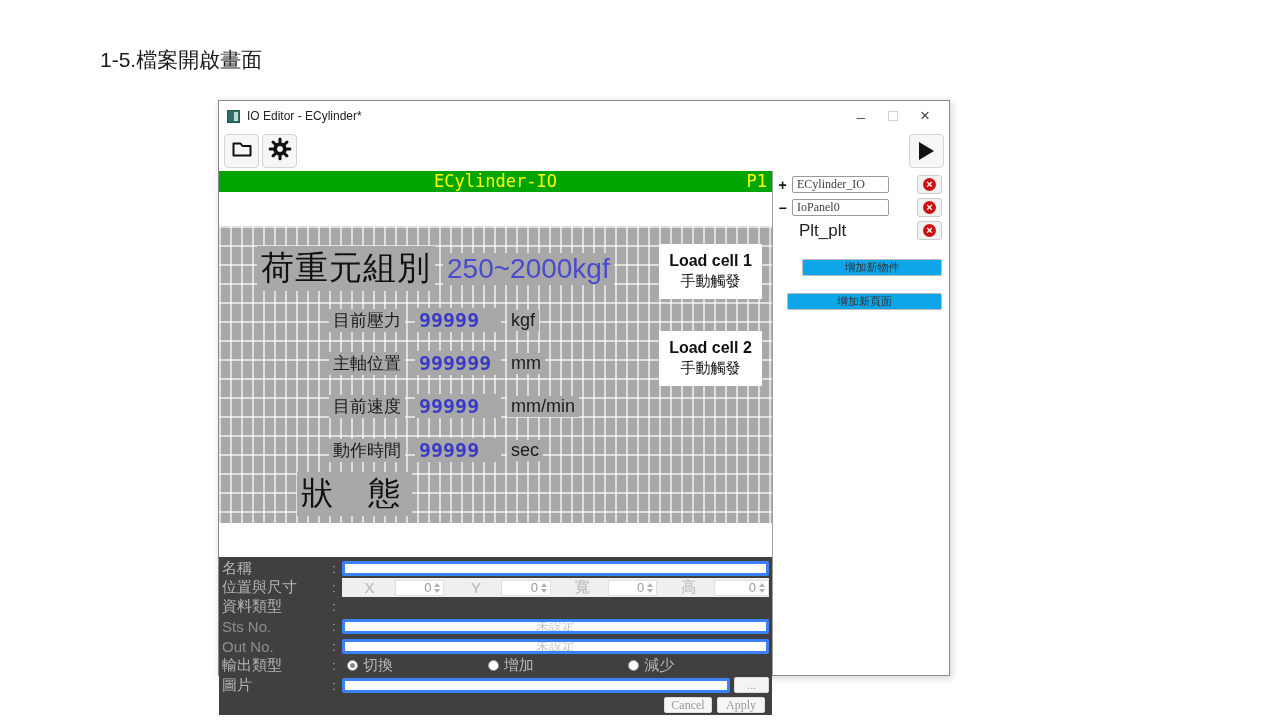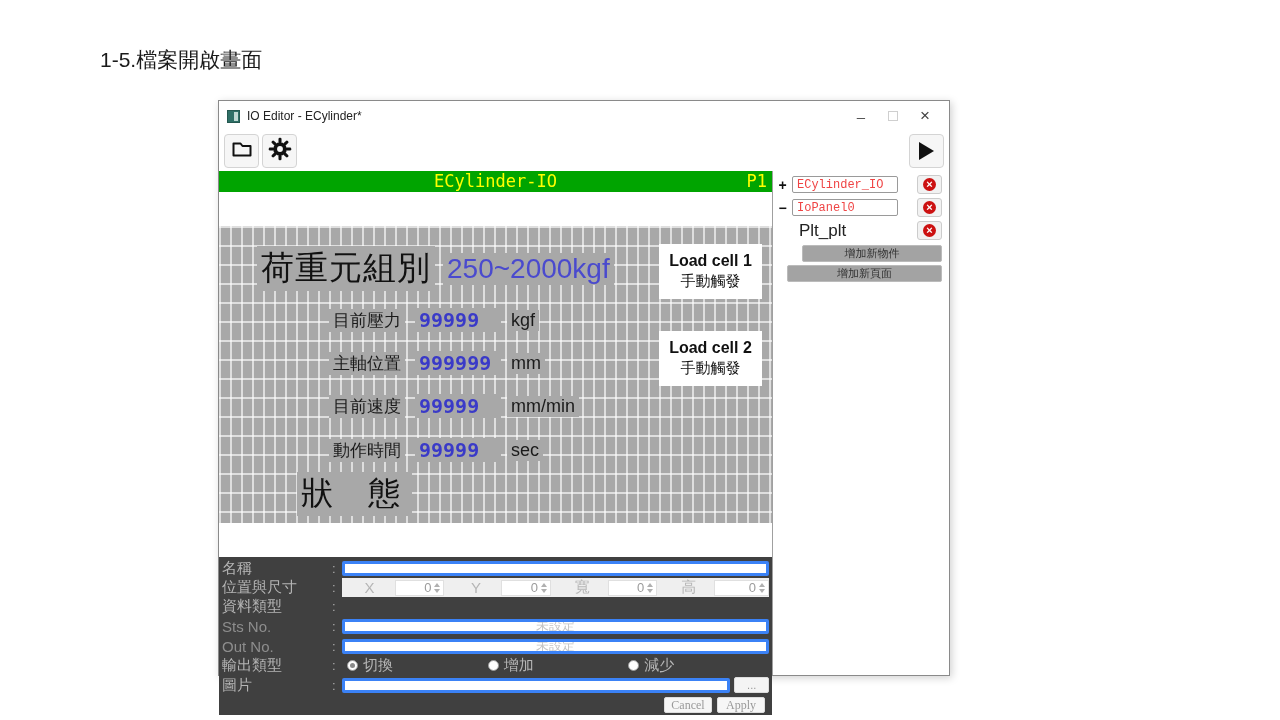--- a/index.html
+++ b/index.html
@@ -103,29 +103,29 @@
                 font-size:11px; color:#999; display:flex; align-items:center; justify-content:center; }
   .btnrow { display:flex; justify-content:flex-end; gap:5px; padding:2px 4px 0 0; height:20px; }
   .form-btn { width:48px; height:16px; background:#f6f6f6; border:1px solid #ddd; border-radius:2px;
               font-family:"Liberation Serif", serif; font-size:12px; color:#9a9a9a;
               display:flex; align-items:center; justify-content:center; }
 
   
   .sidebar { flex:1; border-left:1px solid #a0a0a0; background:#fff; padding-top:2px; }
   .srow { display:flex; align-items:center; height:23px; padding:0 7px 0 4px; gap:4px; }
   .toggle { width:11px; text-align:center; font-size:14px; font-weight:bold; color:#111; line-height:1; }
-  .sinput { width:106px; height:17px; border:1px solid #9a9a9a; border-radius:2px;
-            font-family:Liberation Mono, monospace; font-size:12px; color:#ef4444; padding:0 4px; }
+  .sinput { width:97px; height:17px; border:1px solid #9a9a9a; border-radius:2px;
+            font-family:Liberation Serif, serif; font-size:12px; color:#404040; padding:0 4px; }
   .tree-label { margin-left:22px; font-size:17px; color:#222; }
   .xbtn { margin-left:auto; width:25px; height:19px; background:#f2f2f2; border:1px solid #ccc; border-radius:3px;
           display:flex; align-items:center; justify-content:center; }
   .xcircle { width:13px; height:13px; background:#cc1111; border-radius:50%; color:#fff;
              font-size:11px; font-weight:bold; display:flex; align-items:center; justify-content:center; line-height:1; }
-  .sbtn { height:17px; background:#a3a3a3; border:1px solid #bbb; border-radius:2px;
-          font-size:11px; color:#333; display:flex; align-items:center; justify-content:center; margin-top:3px; }
+  .sbtn { height:17px; background:#0ea5e9; border:1px solid #bbb; border-radius:2px;
+          font-size:11px; color:#333; display:flex; align-items:center; justify-content:center; margin-top:17px; }
   .sbtn.obj { margin-left:29px; margin-right:7px; }
   .sbtn.pg  { margin-left:14px; margin-right:7px; }
 </style>
 </head>
 <body>
 
 <div class="page">
 
   <div class="heading">1-5.檔案開啟畫面</div>
   <div class="bg-text">然後選擇開啟</div>

